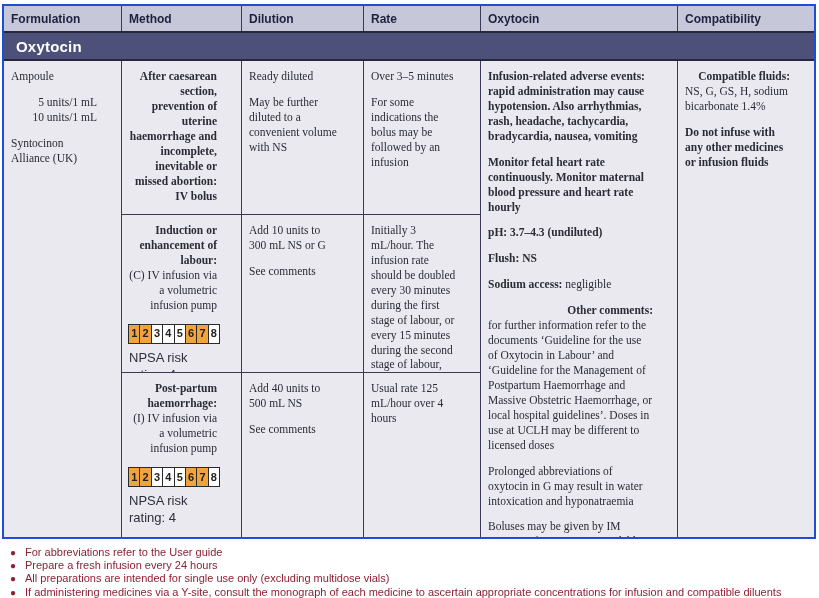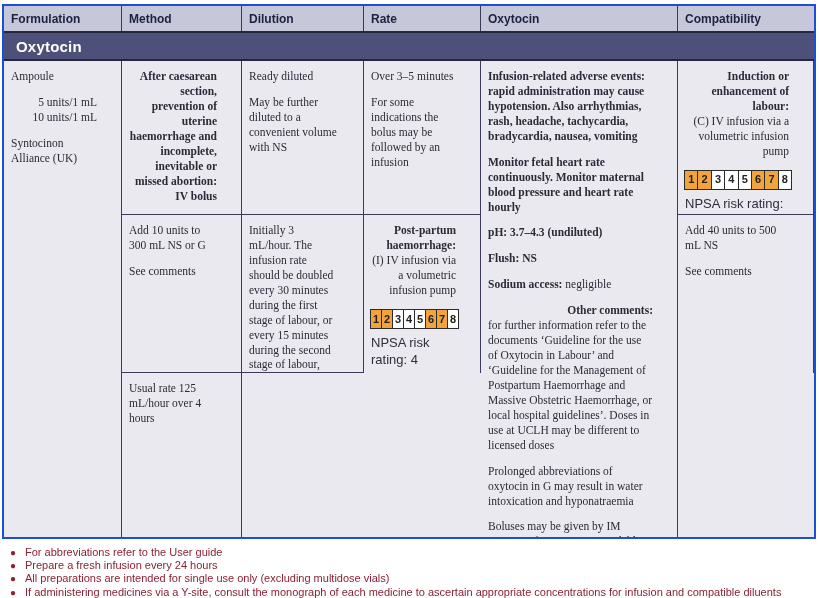--- a/index.html
+++ b/index.html
@@ -114,20 +114,27 @@
           <span>negligible</span>
         </p>
         <p class="para">
           <span class="bold block">Other comments:</span>
           <span>for further information refer to the documents ‘Guideline for the use of Oxytocin in Labour’ and ‘Guideline for the Management of Postpartum Haemorrhage and Massive Obstetric Haemorrhage, or local hospital guidelines’. Doses in use at UCLH may be different to licensed doses</span>
         </p>
         <p class="para">Prolonged abbreviations of oxytocin in G may result in water intoxication and hyponatraemia</p>
         <p class="tight">Boluses may be given by IM injection if IV access unavailable (unlicensed route of administration)</p>
       </div>
 
+      <div class="cell span3 last-col">
+        <p class="para">
+          <span class="bold block">Compatible fluids:</span>
+          <span>NS, G, GS, H, sodium bicarbonate 1.4%</span>
+        </p>
+        <p class="tight bold">Do not infuse with any other medicines or infusion fluids</p>
+      </div>
 
       <div class="cell hdiv">
         <p class="tight">
           <span class="bold block">Induction or enhancement of labour:</span>
           <span class="block">(C) IV infusion via a volumetric infusion pump</span>
         </p>
         <div class="npsa-block">
           <div class="npsa-scale">
             <span class="npsa-cell" data-state="orange">1</span>
             <span class="npsa-cell" data-state="orange">2</span>

